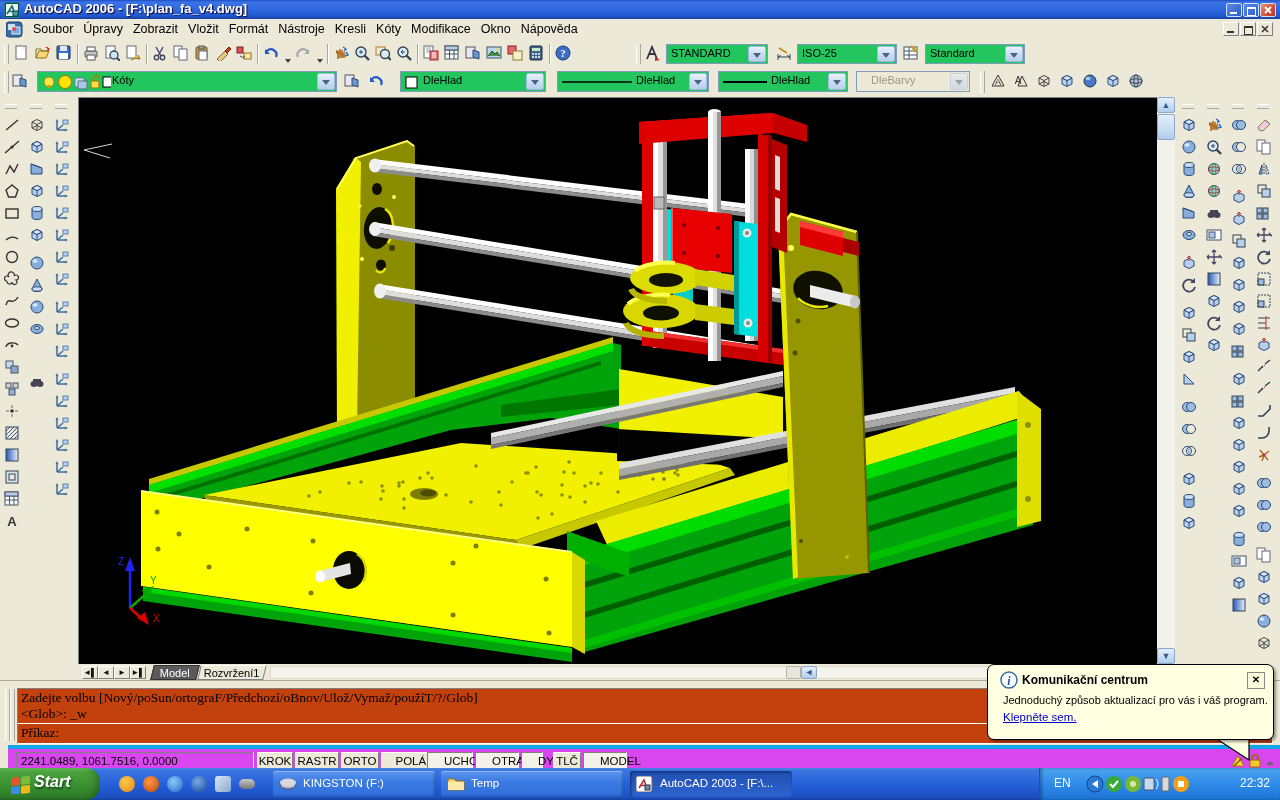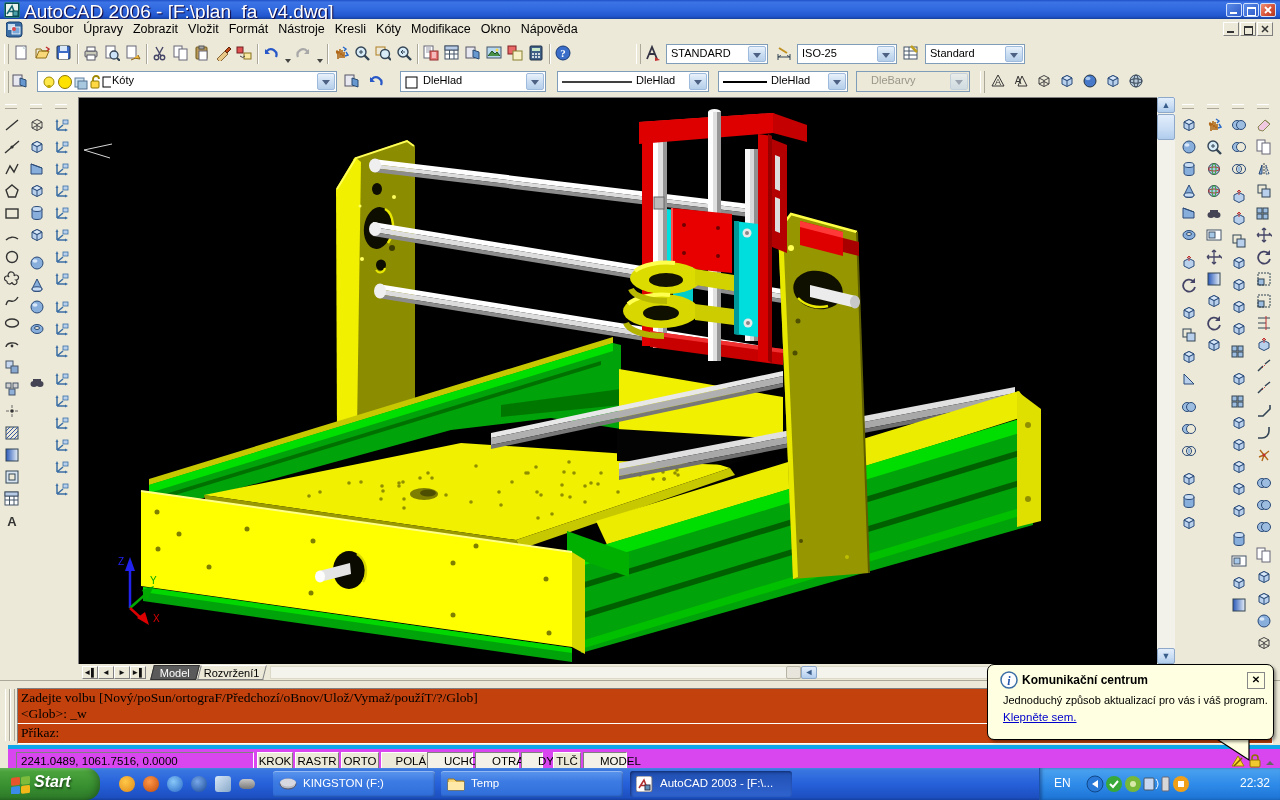--- a/index.html
+++ b/index.html
@@ -1,26 +1,26 @@
 <!DOCTYPE html>
 <html><head><meta charset="utf-8"><style>
 html,body{margin:0;padding:0;width:1280px;height:800px;overflow:hidden;background:#ECE9D8;font-family:"Liberation Sans",sans-serif;}
 .abs{position:absolute;}
 #titlebar{left:0;top:0;width:1280px;height:19px;background:linear-gradient(180deg,#1E50C8 0%,#3C74E6 12%,#2E66DE 55%,#2157CE 85%,#16409E 100%);}
-#titletxt{left:24px;top:1px;color:#fff;font-weight:normal;font-size:19px;letter-spacing:0px;text-shadow:1px 1px 1px #103;}
+#titletxt{left:24px;top:1px;color:#fff;font-weight:bold;font-size:13px;letter-spacing:0px;text-shadow:1px 1px 1px #103;}
 .capbtn{top:3px;width:16px;height:14px;border-radius:2px;border:1px solid #cfe0ff;box-sizing:border-box;color:#fff;font-size:10px;line-height:11px;text-align:center;}
 #menubar{left:0;top:19px;width:1280px;height:22px;background:#ECE9D8;border-bottom:1px solid #fff;}
 .mi{display:inline-block;padding:3px 5px 0 5px;font-size:12.5px;color:#000;}
 .mdib{top:3px;width:16px;height:14px;background:#ECE9D8;border:1px solid;border-color:#fff #808080 #808080 #fff;box-sizing:border-box;font-size:9px;line-height:11px;text-align:center;color:#222;}
 #tb1{left:0;top:41px;width:1280px;height:27px;background:#ECE9D8;}
 #tb2{left:0;top:68px;width:1280px;height:28px;background:#ECE9D8;}
 .grip{width:3px;border-left:1px solid #fff;border-right:1px solid #aca899;height:20px;}
 .grip2{width:3px;border-left:1px solid #fff;border-right:1px solid #aca899;height:22px;}
 .tsep{width:1px;background:#aca899;height:20px;border-right:1px solid #fff;}
-.combo{background:#ffffff;border:1px solid #7F9DB9;box-sizing:border-box;font-size:11px;color:#000;}
+.combo{background:#22c55e;border:1px solid #7F9DB9;box-sizing:border-box;font-size:11px;color:#000;}
 .combo .ar{position:absolute;right:1px;top:1px;bottom:1px;width:16px;background:linear-gradient(180deg,#E9F2FB,#CBDEF2 50%,#B6CFEA);border:1px solid #9EBADD;border-radius:2px;}
 .combo .ar:after{content:"";position:absolute;left:4px;top:6px;border:4px solid transparent;border-top:5px solid #4D6185;}
 .ctext{position:absolute;left:4px;top:2px;}
 #main{left:0;top:96px;width:1280px;height:569px;background:#ECE9D8;}
 #viewport{left:78px;top:1px;width:1079px;height:567px;background:#000;border-left:1px solid #808080;border-top:1px solid #808080;box-sizing:border-box;}
 #vsb{left:1157px;top:1px;width:18px;height:567px;background:#F2F1EA;}
 .sbtn{width:18px;height:16px;background:linear-gradient(180deg,#E3EEFB,#C8DCF4 60%,#AFCCEC);border:1px solid #8DA8C8;border-radius:2px;box-sizing:border-box;color:#3A5E8C;font-size:9px;text-align:center;line-height:14px;}
 #tabstrip{left:0;top:665px;width:1280px;height:15px;background:#ECE9D8;}
 .tabarr{top:1px;width:16px;height:13px;background:#ECE9D8;border:1px solid;border-color:#fff #808080 #808080 #fff;box-sizing:border-box;text-align:center;font-size:8px;line-height:11px;color:#111;}
 #cmdwin{left:0;top:680px;width:1280px;height:65px;background:#ECE9D8;border-top:1px solid #aca899;}

